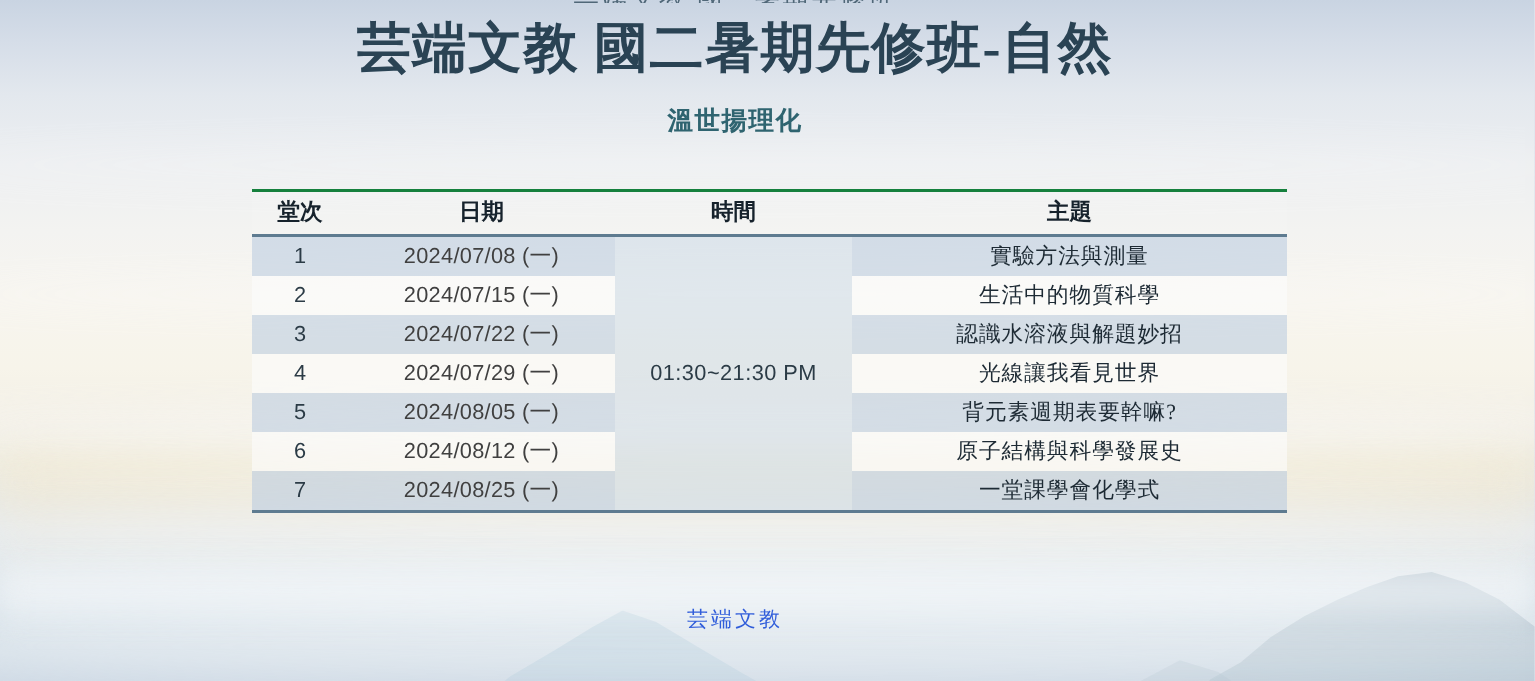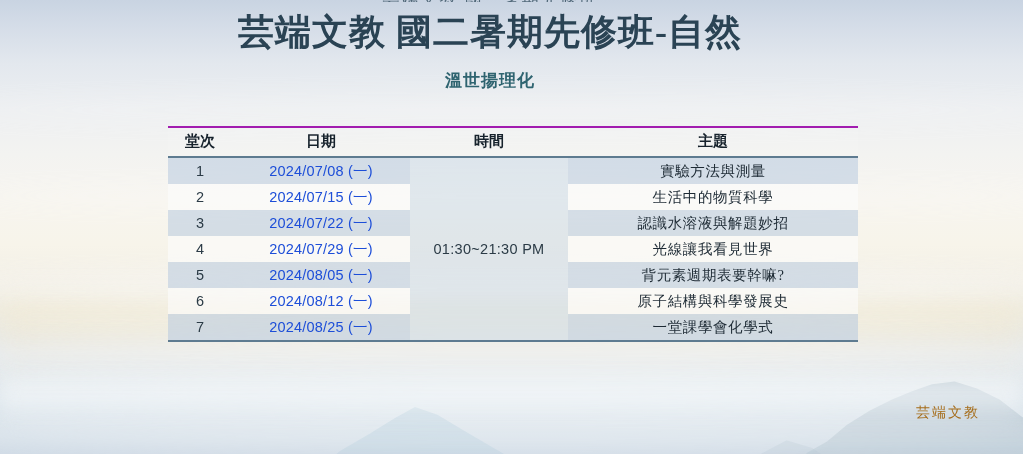--- a/index.html
+++ b/index.html
@@ -183,21 +183,21 @@
     font-size: 14.5px;
     color: #23303a;
   }
   table.schedule thead th {
     font-family: "Liberation Serif", "DejaVu Serif", serif;
     font-weight: bold;
     font-size: 15px;
     color: #16222c;
     padding: 4px 0 5px;
     text-align: center;
-    border-top: 2px solid #a21caf;
+    border-top: 2px solid #15803d;
     border-bottom: 2px solid #5e7b90;
     background: rgba(255,255,255,.10);
   }
   table.schedule tbody td {
     height: 26px;
     padding: 1px 0;
     text-align: center;
     vertical-align: middle;
     font-size: 14.5px;
     line-height: 24px;
@@ -214,46 +214,46 @@
 
   
   td.time-cell {
     background: rgba(196,214,230,.46) !important;
     font-size: 15px;
     letter-spacing: .3px;
     color: #2b3b46;
   }
 
   td.no-cell   { font-size: 15px; color: #2b3b46; }
-  td.date-cell { font-size: 14.5px; letter-spacing: .2px; color: #1d4ed8; }
+  td.date-cell { font-size: 14.5px; letter-spacing: .2px; color: #404040; }
   td.topic-cell{
     font-family: "Liberation Serif", "DejaVu Serif", serif;
     font-size: 15.5px;
     letter-spacing: .6px;
     color: #1d2a34;
   }
 
   .table-bottom-rule {
     width: 690px;
     height: 2px;
     background: #5e7b90;
     margin-top: 0;
   }
 
   
   .footer {
     position: absolute;
     left: 0;
     right: 0;
     top: 404px;
-    text-align: right;
+    text-align: center;
     font-family: "Liberation Serif", "DejaVu Serif", serif;
     font-size: 14px;
     letter-spacing: 2px;
-    color: #a16207;
+    color: #1d4ed8;
     opacity: .9;
   }
 </style>
 </head>
 <body>
 
 <div id="backdrop">
   <div class="sky"></div>
   <div class="cloudband cb7"></div>
   <div class="cloudband cb6"></div>

